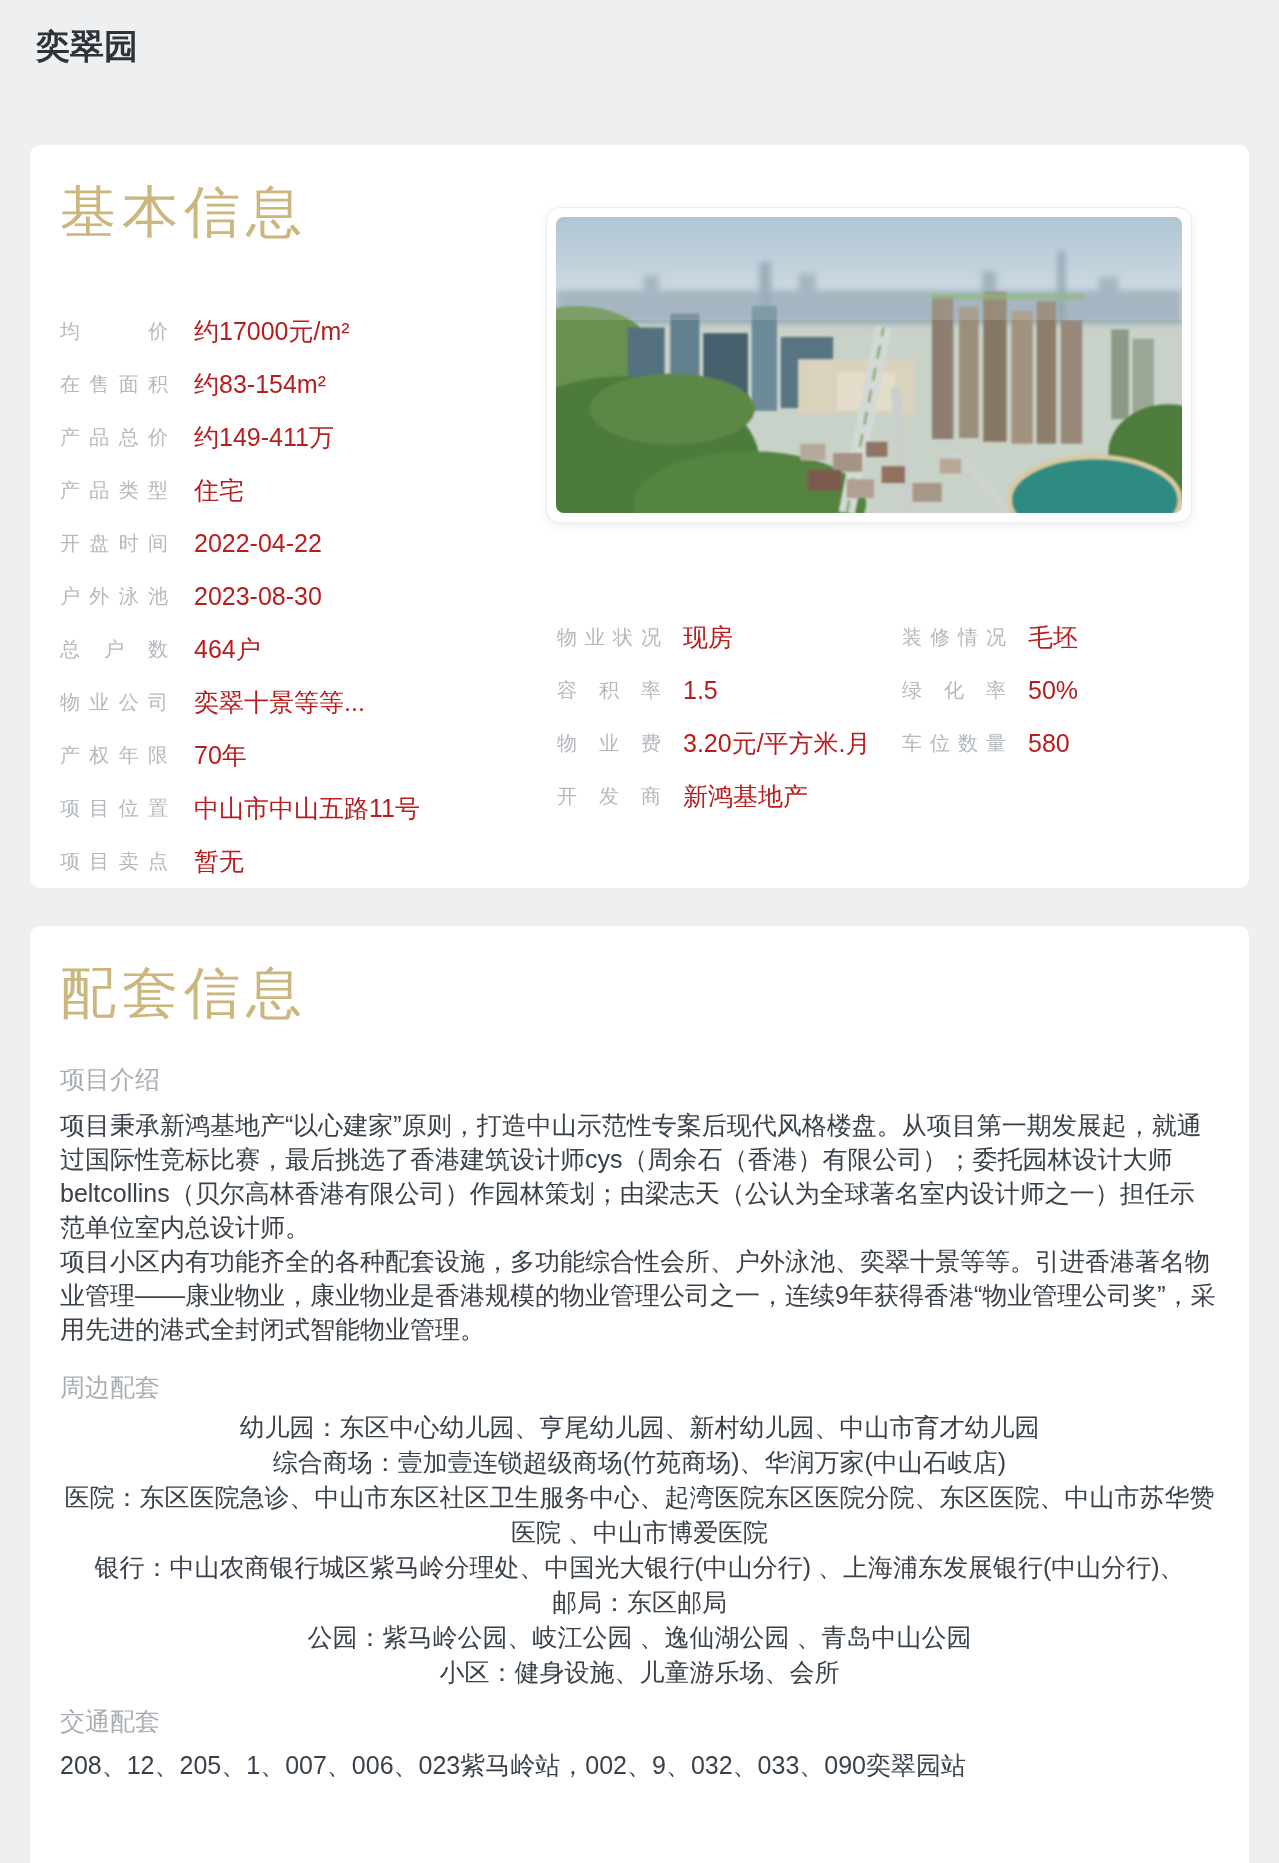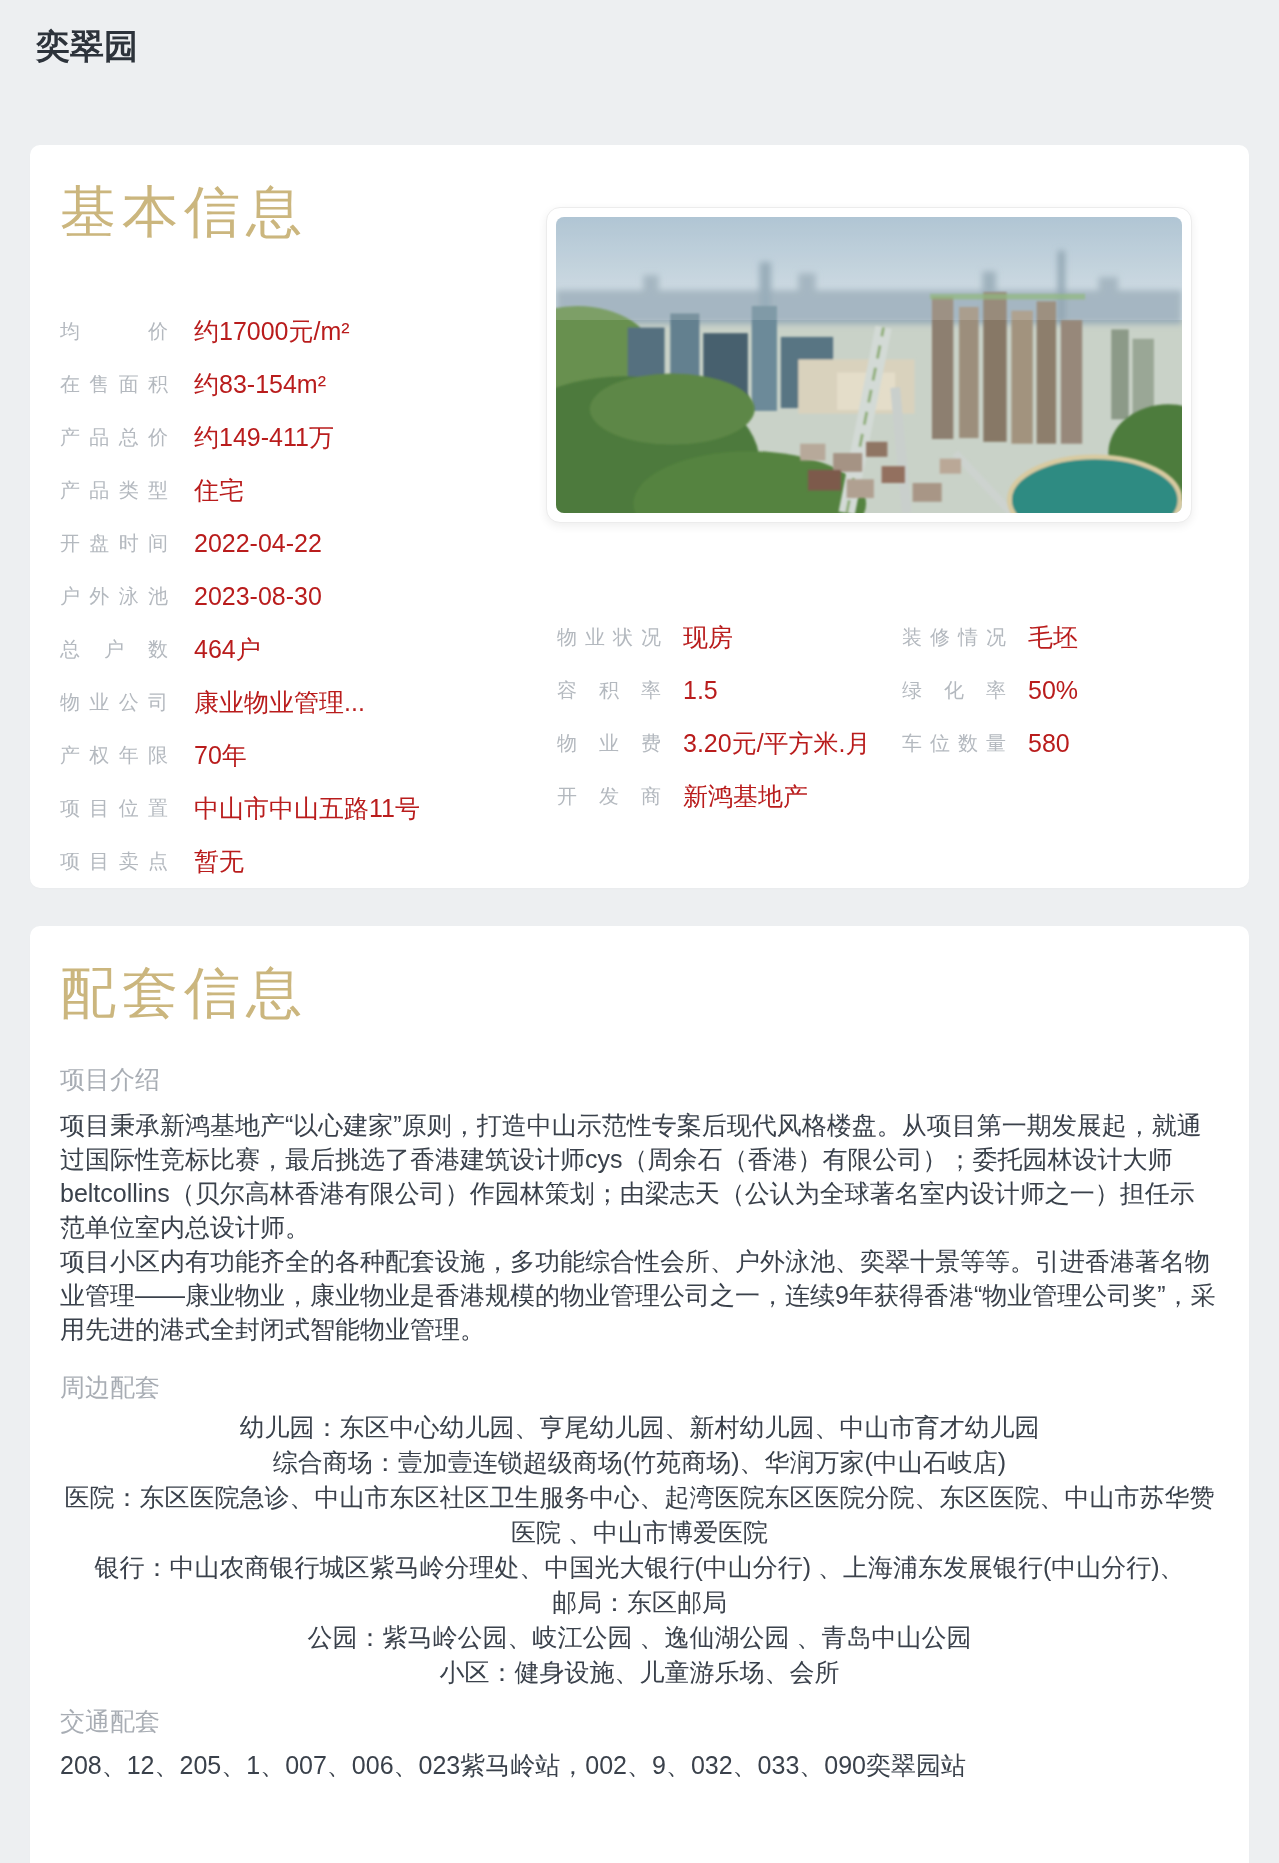--- a/index.html
+++ b/index.html
@@ -80,21 +80,21 @@
     <div class="info-row">
       <span class="info-label">户外泳池</span>
       <span class="info-value">2023-08-30</span>
     </div>
     <div class="info-row">
       <span class="info-label">总户数</span>
       <span class="info-value">464户</span>
     </div>
     <div class="info-row">
       <span class="info-label">物业公司</span>
-      <span class="info-value">康业物业管理...</span>
+      <span class="info-value">奕翠十景等等...</span>
     </div>
     <div class="info-row">
       <span class="info-label">产权年限</span>
       <span class="info-value">70年</span>
     </div>
     <div class="info-row">
       <span class="info-label">项目位置</span>
       <span class="info-value">中山市中山五路11号</span>
     </div>
     <div class="info-row">

